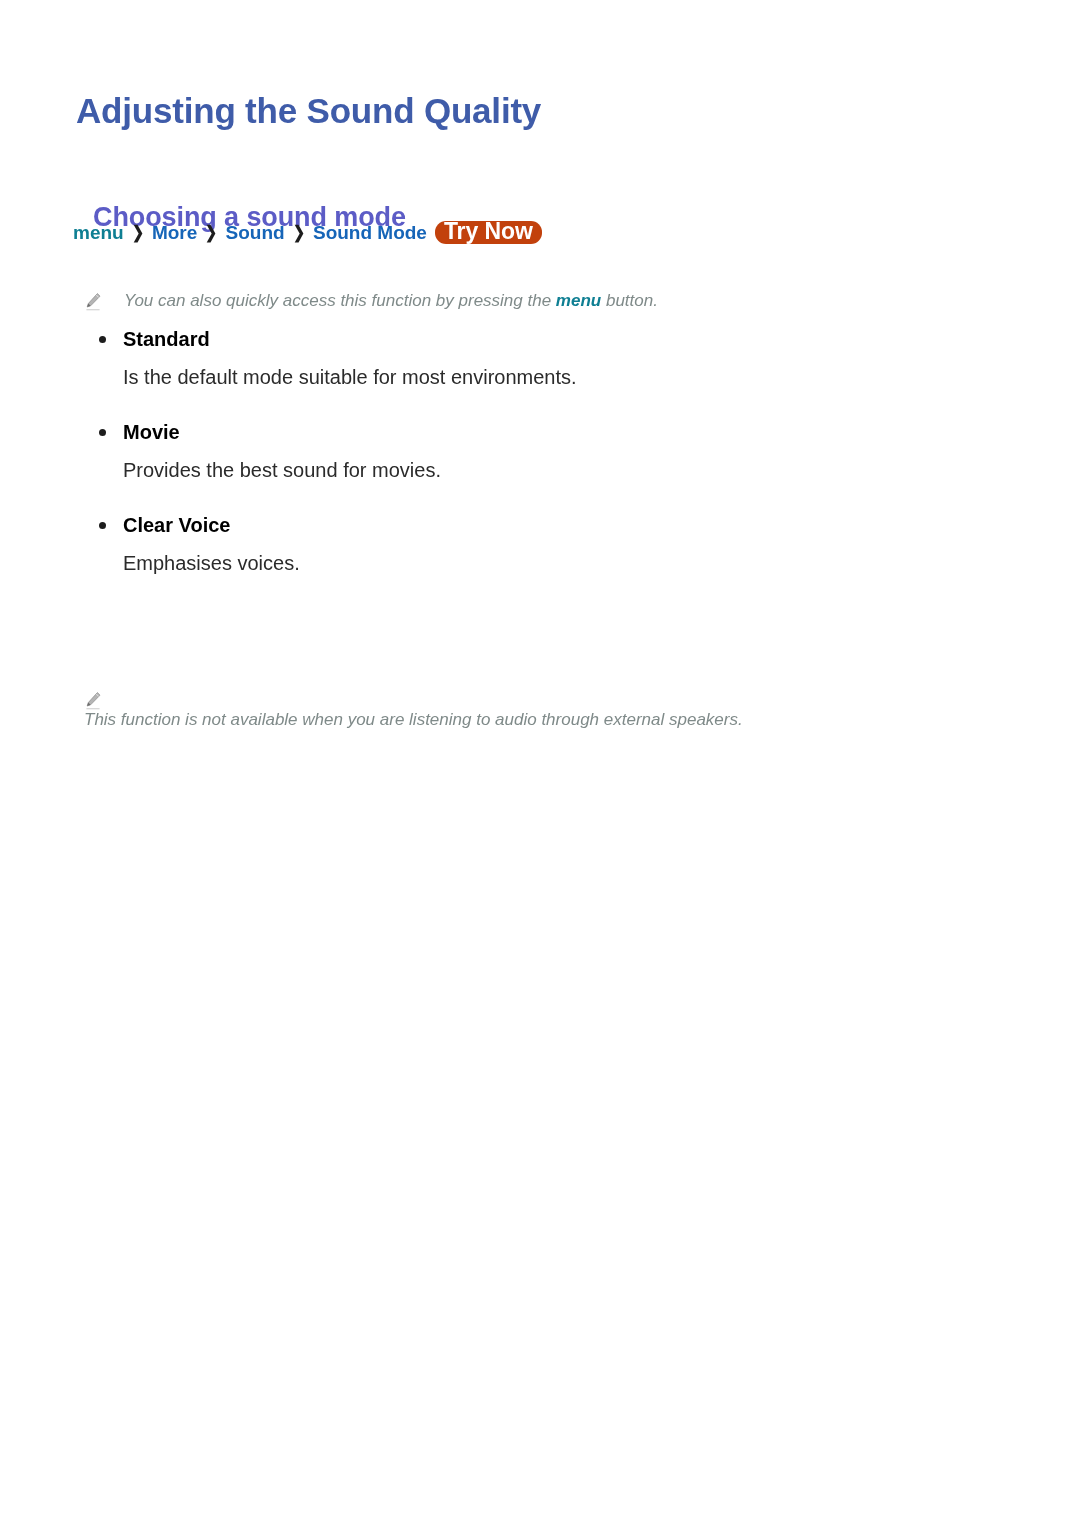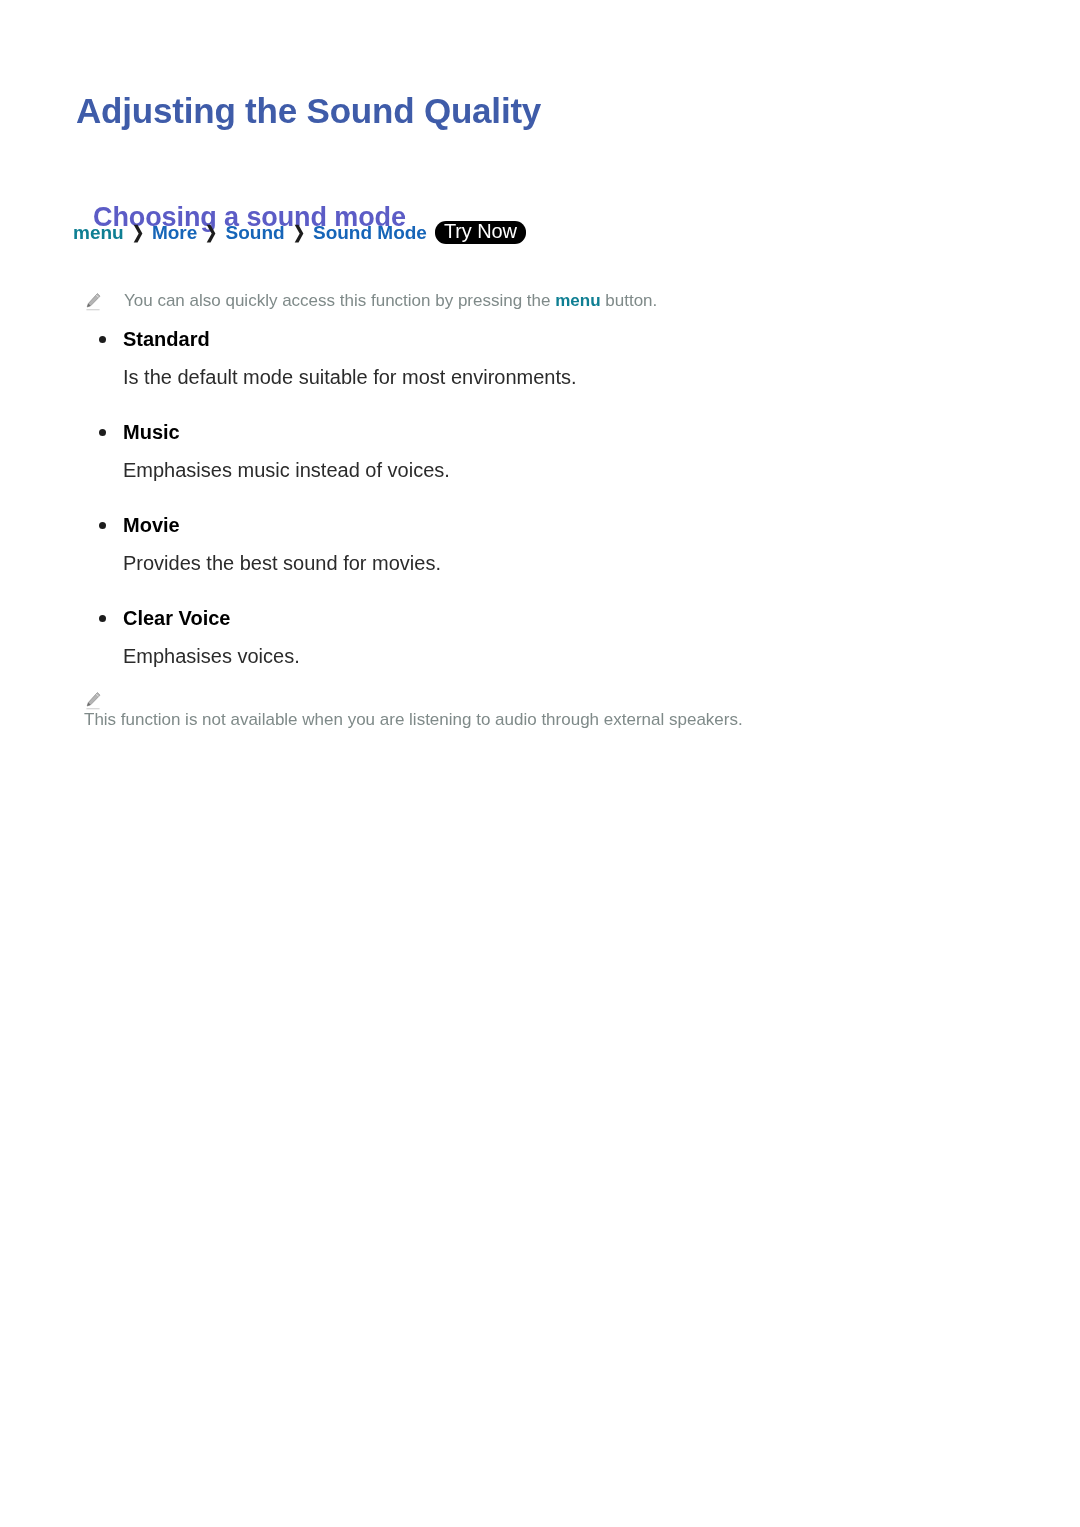--- a/index.html
+++ b/index.html
@@ -63,24 +63,24 @@
   .crumb-sep {
     color: #1d1d1d;
     font-size: 17px;
     font-weight: bold;
     margin: 0 7px;
     transform: scaleX(0.85);
     display: inline-block;
   }
   .try-now {
     display: inline-block;
-    background: #000000;
+    background: #c2410c;
     color: #ffffff;
-    font-size: 20px;
-    font-weight: normal;
+    font-size: 23px;
+    font-weight: bold;
     border-radius: 11px;
     padding: 1px 9px 3px 9px;
     margin-left: 8px;
     line-height: 19px;
     letter-spacing: -0.1px;
   }
 
   
   .intro {
     position: absolute;
@@ -104,21 +104,21 @@
   .note-2 { left: 84px; top: 690px; flex-direction: column; }
 
   .pencil-icon {
     width: 18px;
     height: 20px;
     flex: 0 0 18px;
     margin-right: 22px;
     position: relative;
     top: 1px;
   }
-  .note-text { line-height: 20px; }
+  .note-text { line-height: 20px; font-style: italic; }
   .note-kw {
     color: #0f7f93;
     font-weight: bold;
   }
 
   
   .mode-list {
     position: absolute;
     left: 97px;
     top: 327px;
@@ -189,27 +189,20 @@
   <div class="mode-list">
 
     <div class="mode-item">
       <div class="mode-term">
         <span class="bullet-dot"></span>
         <span>Standard</span>
       </div>
       <div class="mode-desc">Is the default mode suitable for most environments.</div>
     </div>
 
-    <div class="mode-item">
-      <div class="mode-term">
-        <span class="bullet-dot"></span>
-        <span>Music</span>
-      </div>
-      <div class="mode-desc">Emphasises music instead of voices.</div>
-    </div>
 
     <div class="mode-item">
       <div class="mode-term">
         <span class="bullet-dot"></span>
         <span>Movie</span>
       </div>
       <div class="mode-desc">Provides the best sound for movies.</div>
     </div>
 
     <div class="mode-item">

